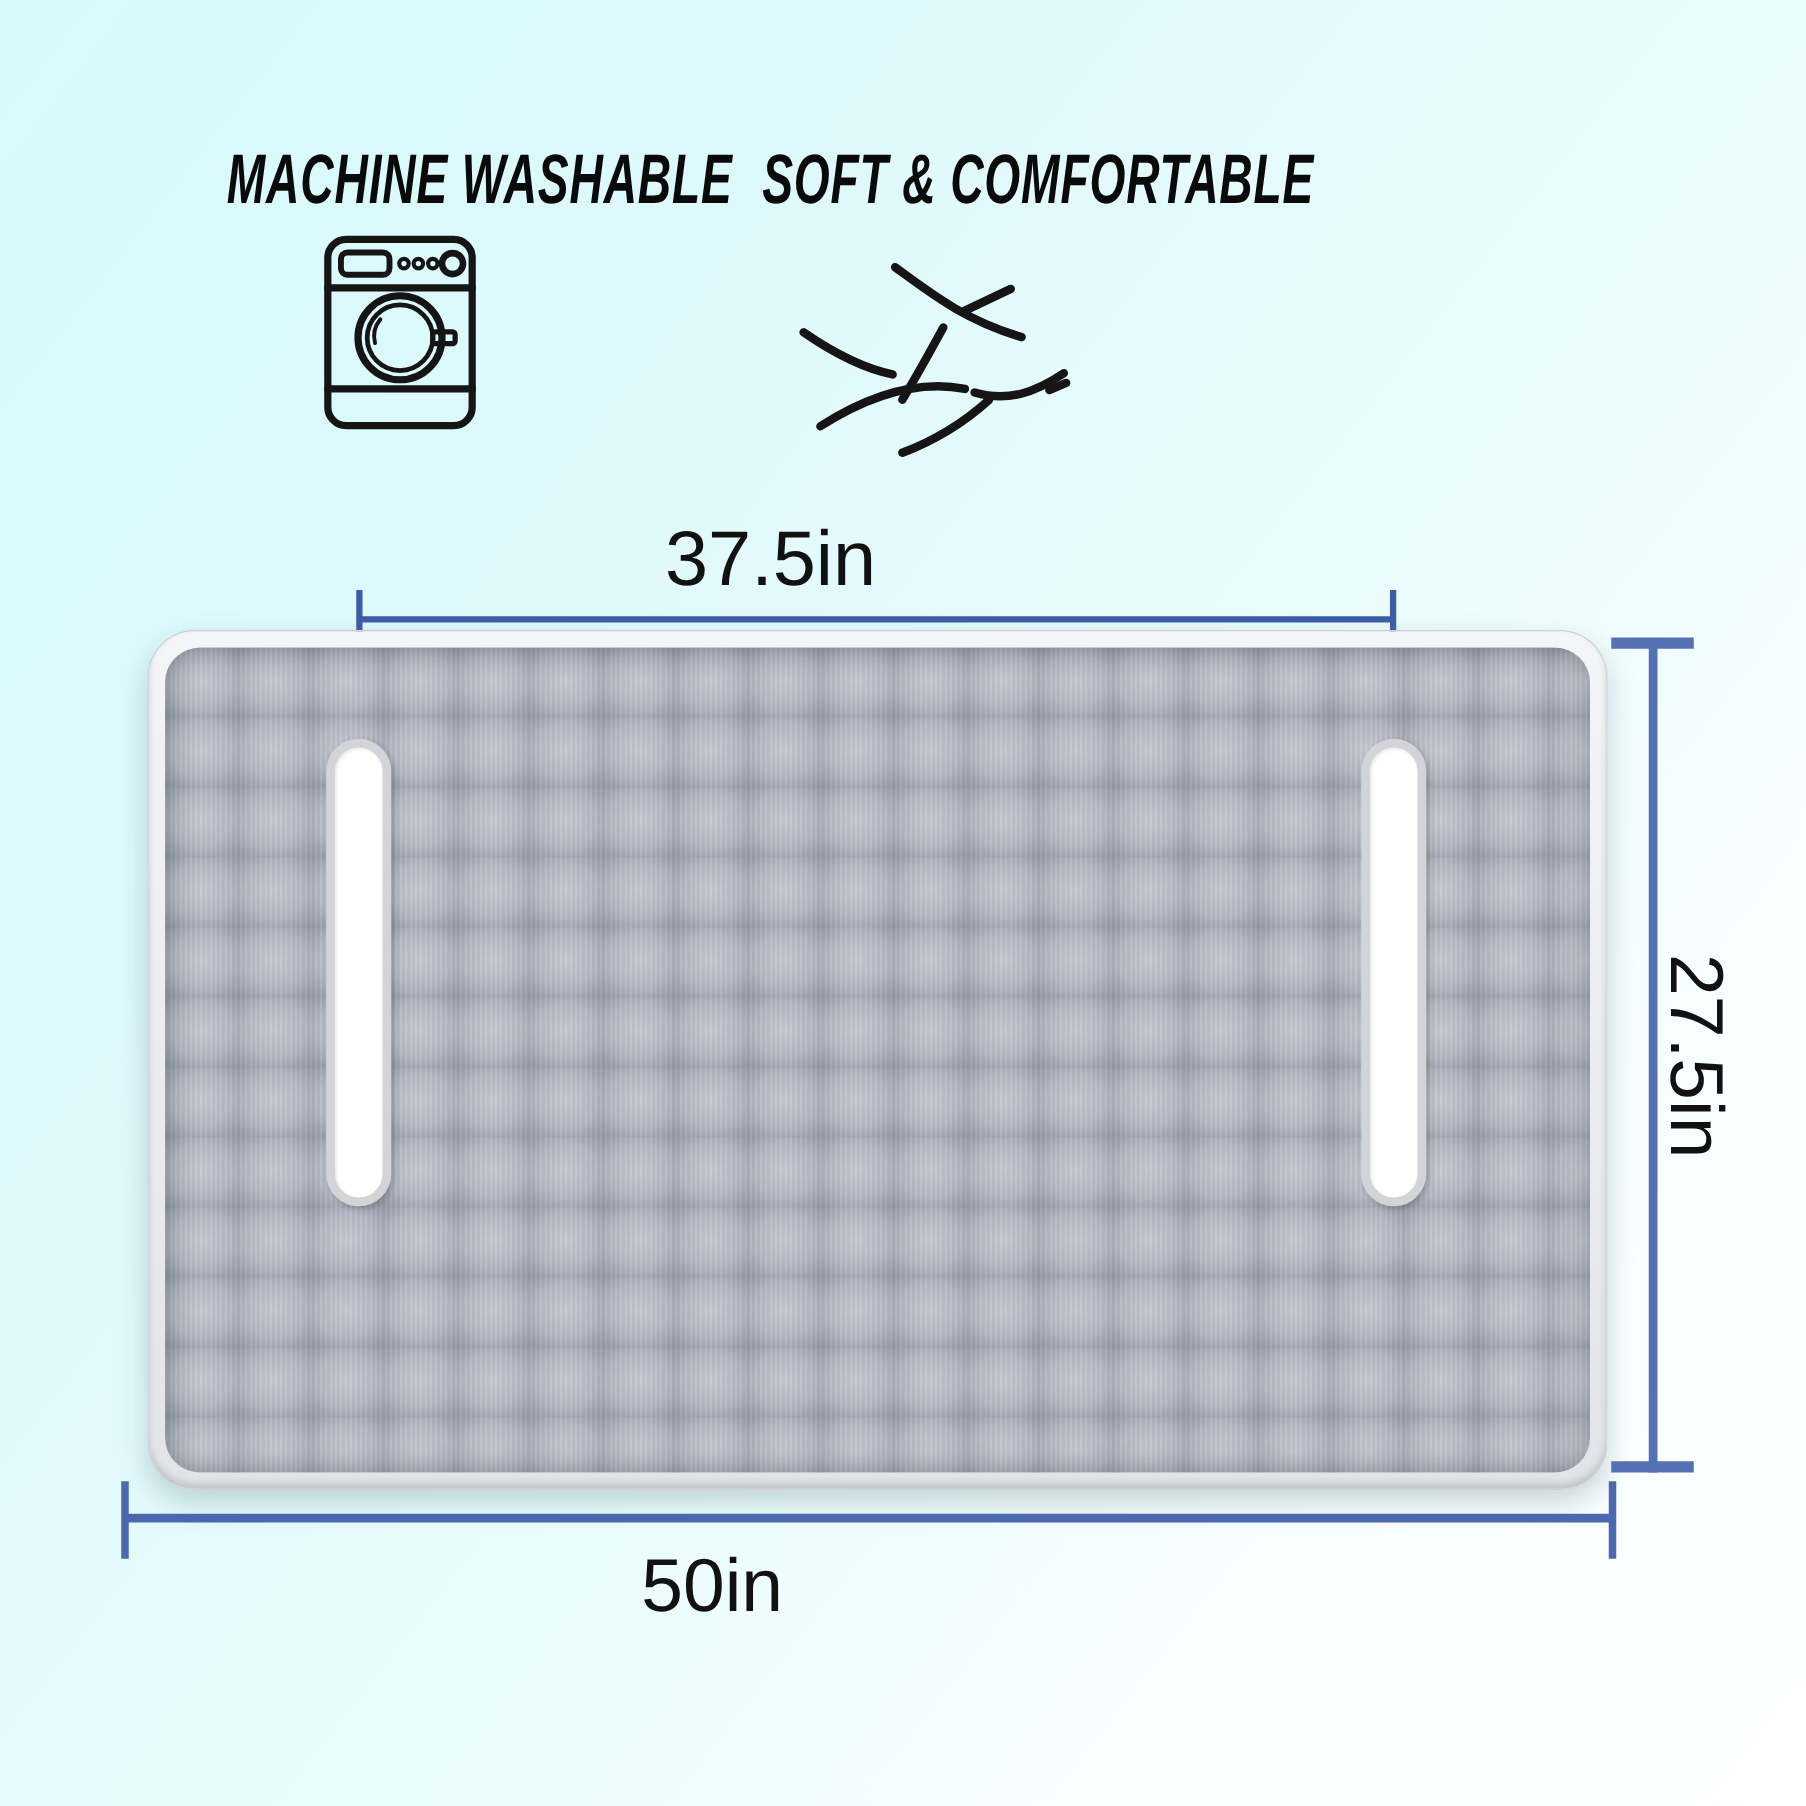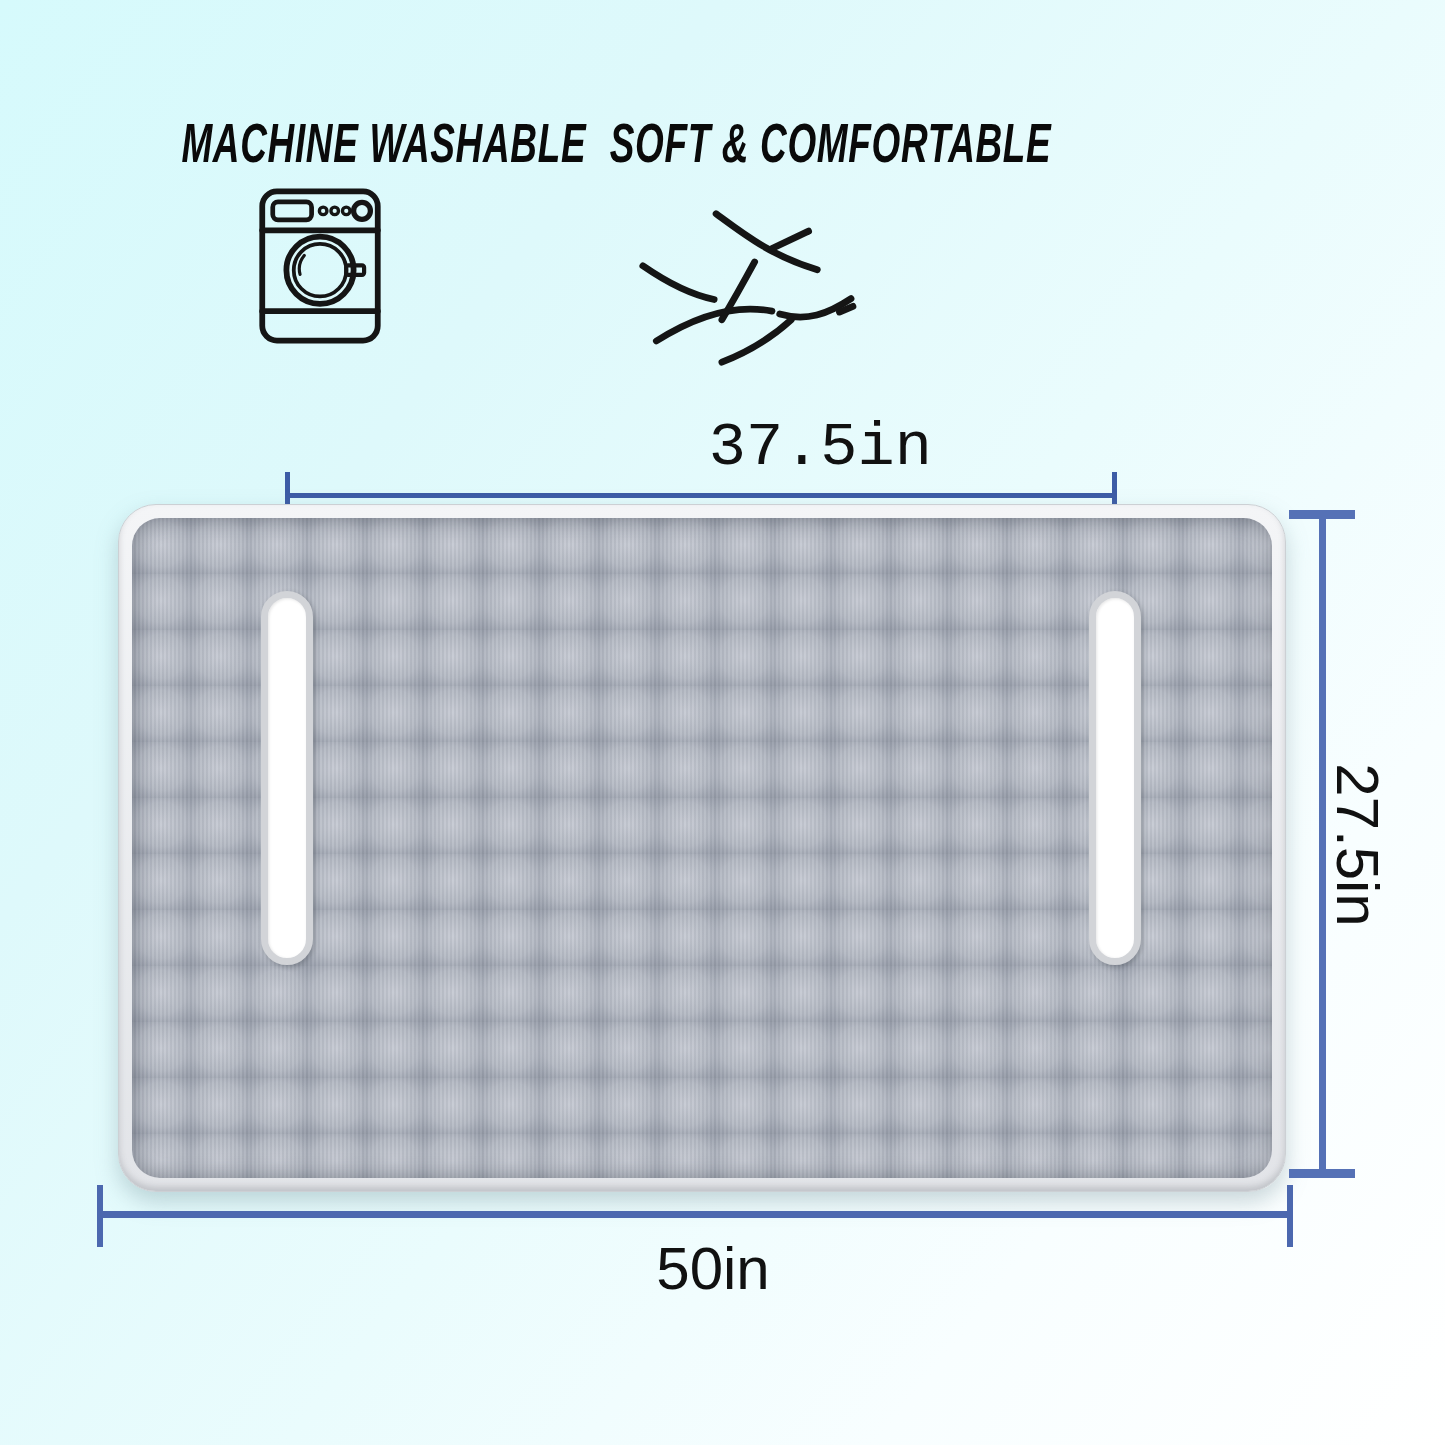--- a/index.html
+++ b/index.html
@@ -59,23 +59,23 @@
   .dim-side{background:var(--dim-line-side,#5571b6);}
   .dim-side-line{left:1319px;top:512px;width:7px;height:666px;}
   .dim-side-cap{left:1289px;width:66px;height:9px;}
   .dim-side-cap.t{top:510px;} .dim-side-cap.b{top:1169px;}
   .dim-bottom{background:var(--dim-line-bottom,#4c68af);}
   .dim-bottom-line{left:100px;top:1211px;width:1190px;height:7px;}
   .dim-bottom-tick{width:6px;height:62px;top:1185px;}
   .dim-bottom-tick.l{left:97px;} .dim-bottom-tick.r{left:1287px;}
 
   .dim-label{position:absolute;font-size:62px;color:var(--dim-text,#111);white-space:nowrap;}
-  .dim-label-top{left:532px;top:412px;width:400px;text-align:right;font-family:Liberation Mono, monospace;}
+  .dim-label-top{left:532px;top:412px;width:400px;text-align:left;}
   .dim-label-side{left:1357px;top:845px;font-size:60px;transform:translate(-50%,-50%) rotate(90deg);}
-  .dim-label-bottom{left:513px;top:1234px;width:400px;text-align:center;font-size:60px;}
+  .dim-label-bottom{left:513px;top:1234px;width:400px;text-align:left;font-size:60px;}
 </style>
 </head>
 <body>
 
 <div class="canvas">
 
   <div class="feature f1">
     <div class="feature-label">MACHINE WASHABLE</div>
     <svg class="feature-icon" width="126" height="160" viewBox="0 0 120 152">
       <g class="icon-stroke" stroke-width="5.5">

